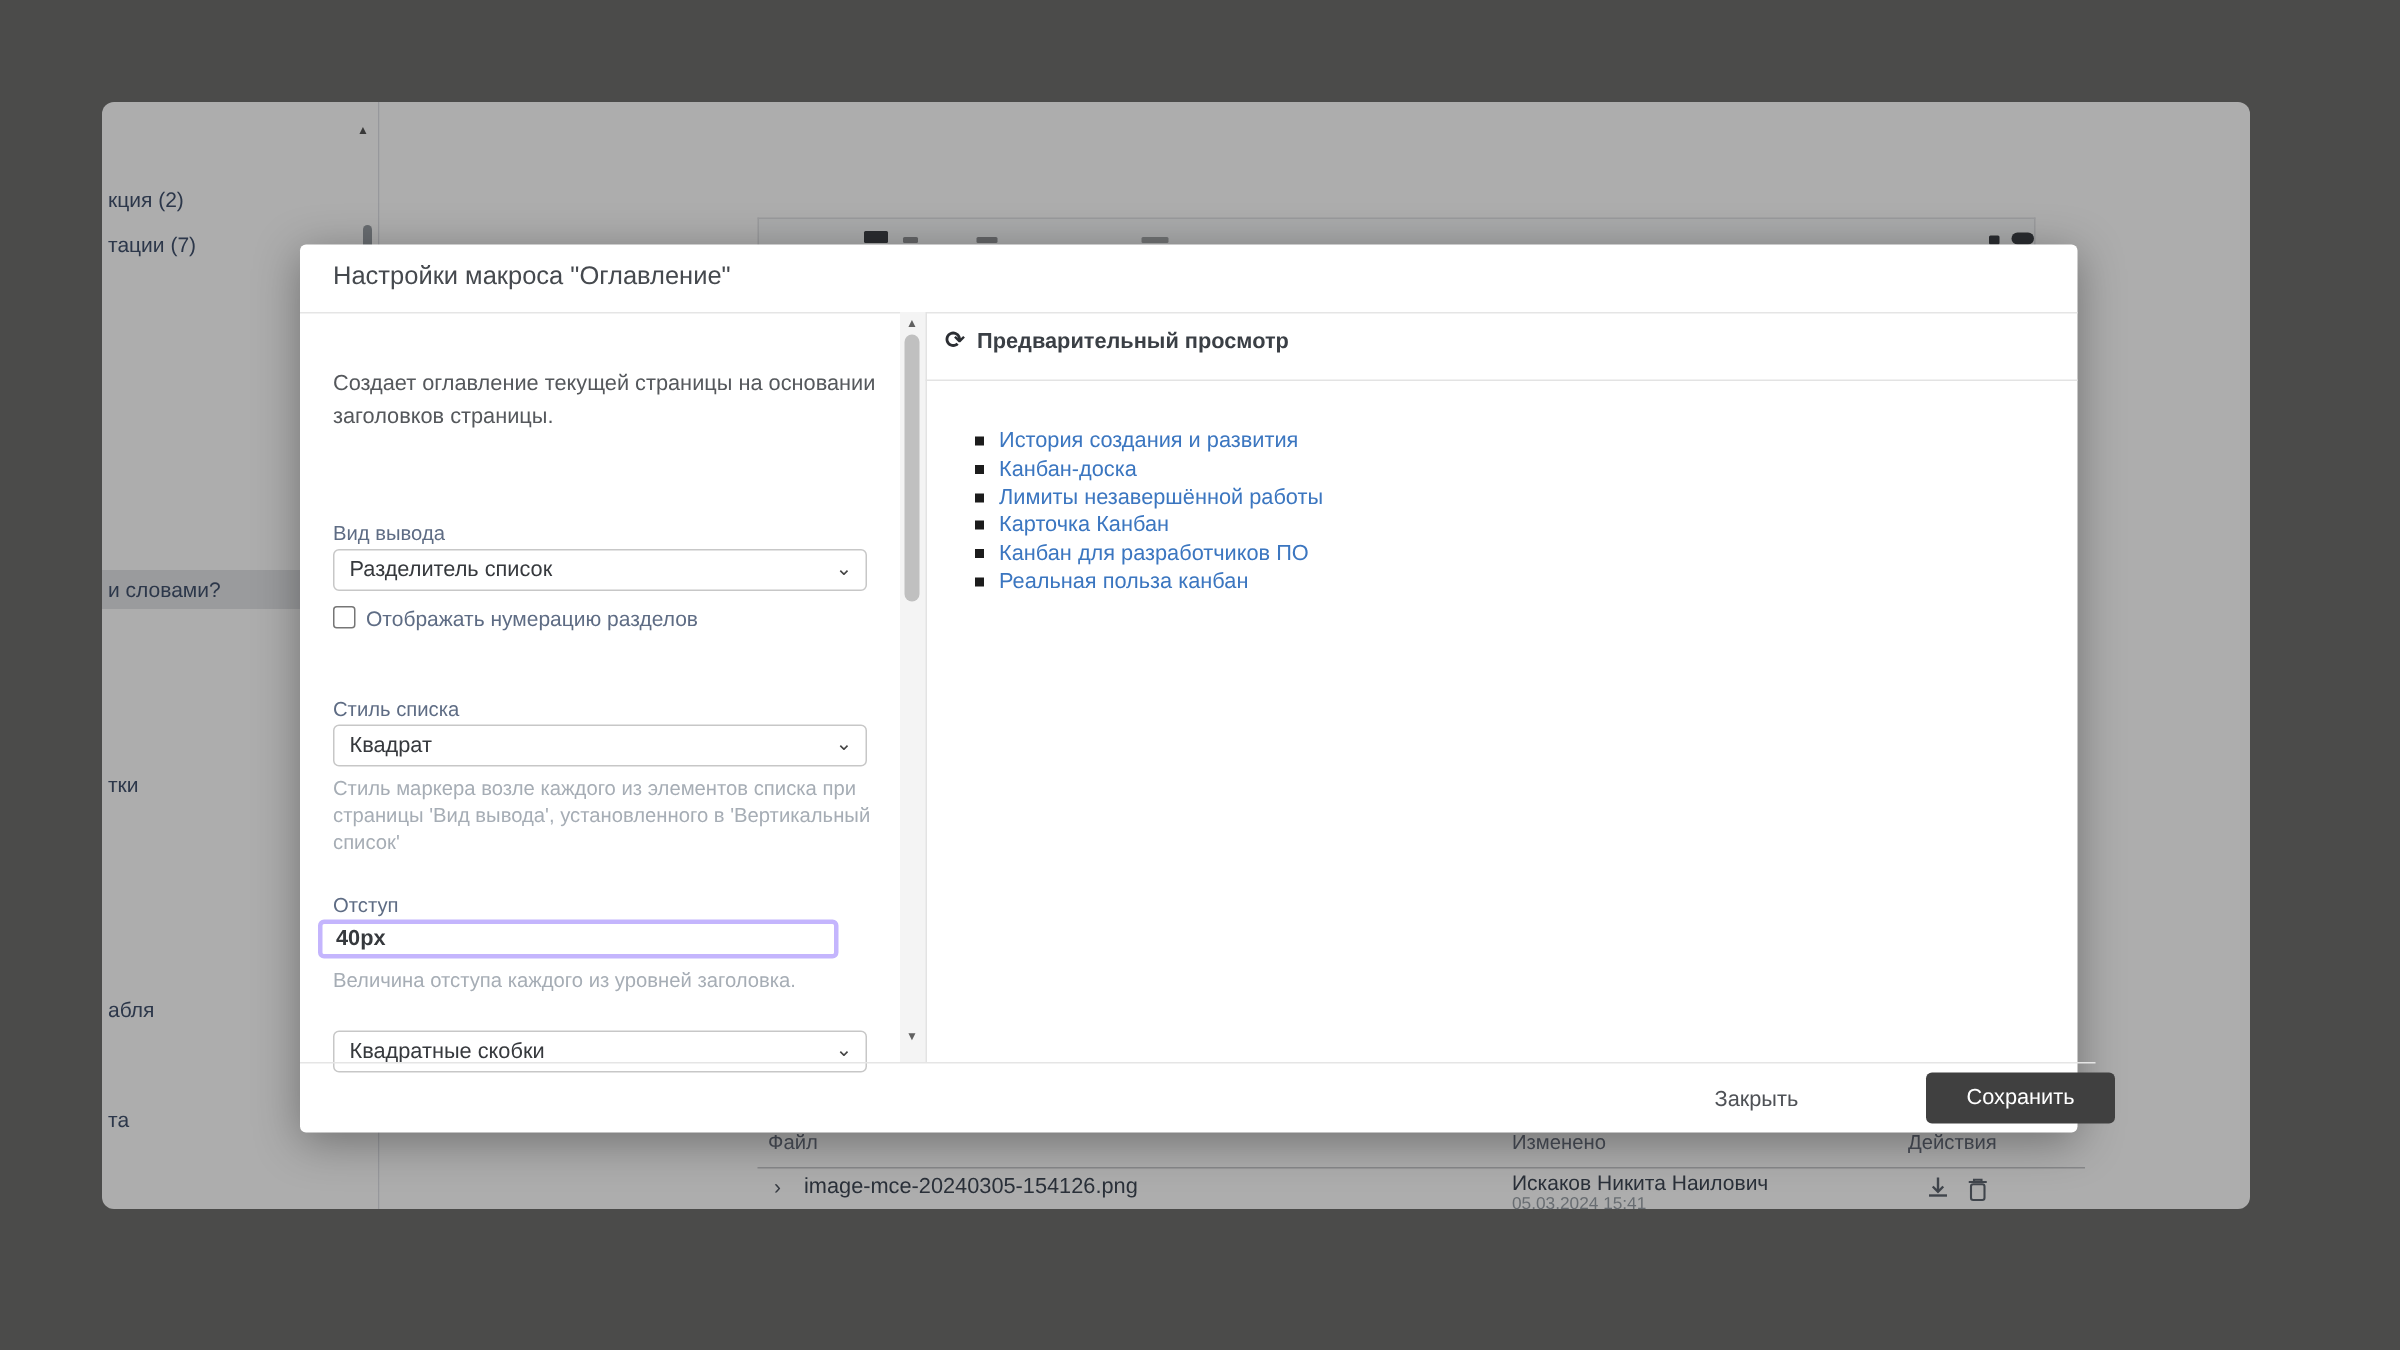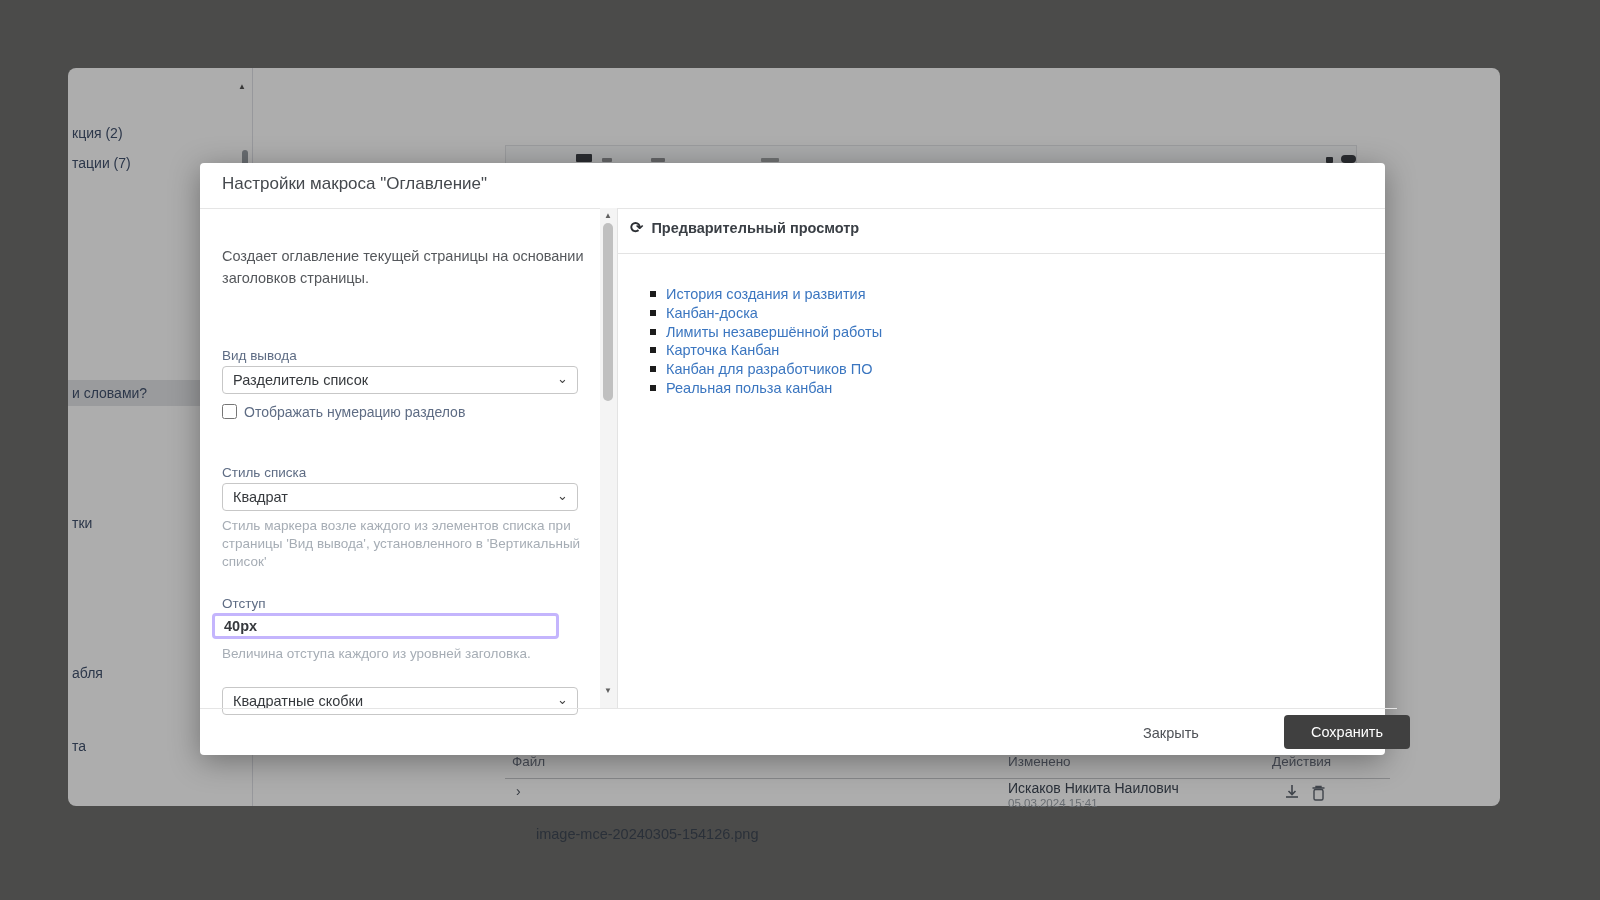--- a/index.html
+++ b/index.html
@@ -11,21 +11,21 @@
   .side-item{position:absolute;left:4px;font-size:14px;color:#42526e;white-space:nowrap;}
   .side-item.sel-bg{left:0;width:184px;background:#e4e5e7;padding:5px 0 5px 4px;}
   .side-scroll-arrow{position:absolute;left:170px;top:14px;font-size:8px;color:#555;}
   .side-scroll-thumb{position:absolute;left:174px;top:82px;width:6px;height:26px;background:#9aa0a6;border-radius:3px;}
   .page-title{position:absolute;left:432px;top:18px;font-size:27px;font-weight:700;color:#14171c;letter-spacing:.2px;}
   .attach-strip{position:absolute;left:437px;top:77px;width:850px;height:19px;background:#fafbfc;border:1px solid #e3e5e8;border-bottom:none;overflow:hidden;}
   .frag{position:absolute;background:#3f4247;border-radius:1px;}
   .th{position:absolute;font-size:13.5px;color:#6b7280;}
   .table-divider{position:absolute;left:437px;top:710px;width:885px;border-top:1.5px solid #c7c9cc;}
   .row-chevron{position:absolute;left:448px;top:715px;font-size:14px;color:#505762;}
-  .row-file{position:absolute;left:468px;top:715px;font-size:14.5px;color:#3f4855;margin-top:43px;}
+  .row-file{position:absolute;left:468px;top:715px;font-size:14.5px;color:#3f4855;}
   .row-name{position:absolute;left:940px;top:712px;font-size:14px;color:#3f4855;}
   .row-date{position:absolute;left:940px;top:729px;font-size:11.5px;color:#9aa1a8;}
   .row-icon{position:absolute;top:716px;width:16px;height:18px;}
 
   
   #dim{position:absolute;inset:0;background:rgba(0,0,0,0.32);z-index:5;}
 
   
   #modal{position:absolute;left:200px;top:163px;width:1185px;height:592px;background:#fff;border-radius:4px;box-shadow:0 6px 30px rgba(0,0,0,.35);z-index:10;}
   .m-header{position:absolute;left:0;top:0;width:100%;height:45px;border-bottom:1px solid #e5e5e5;}

